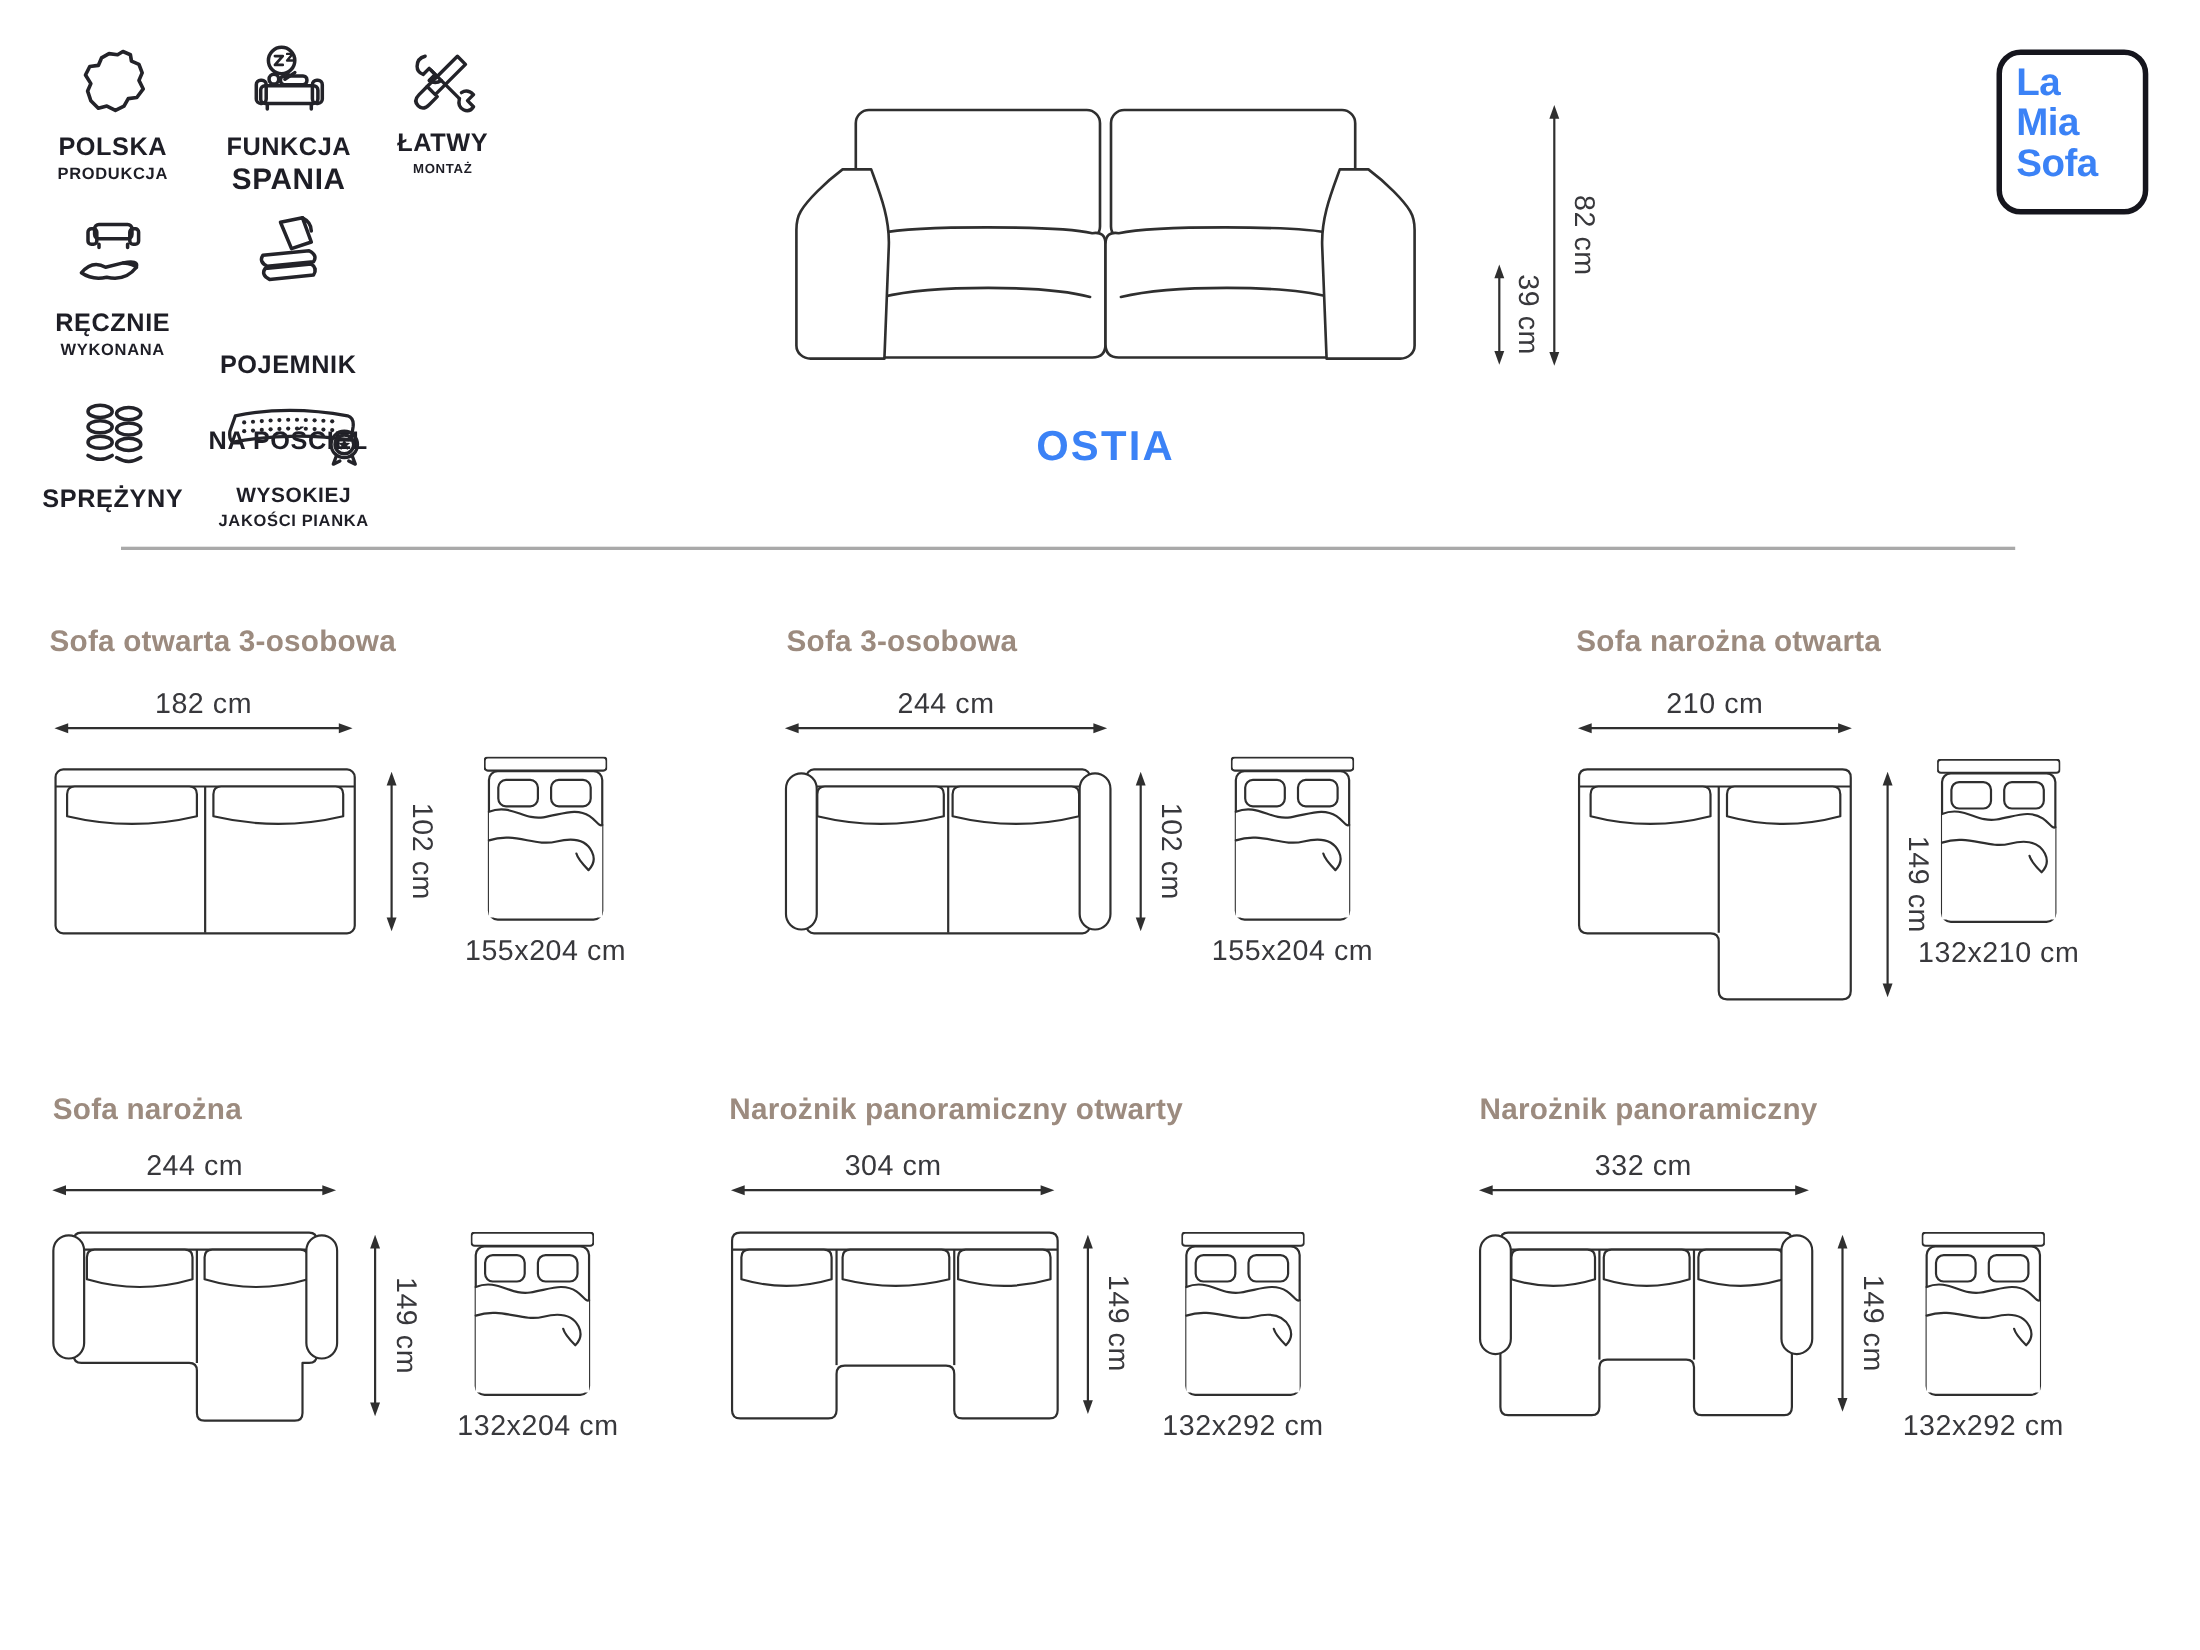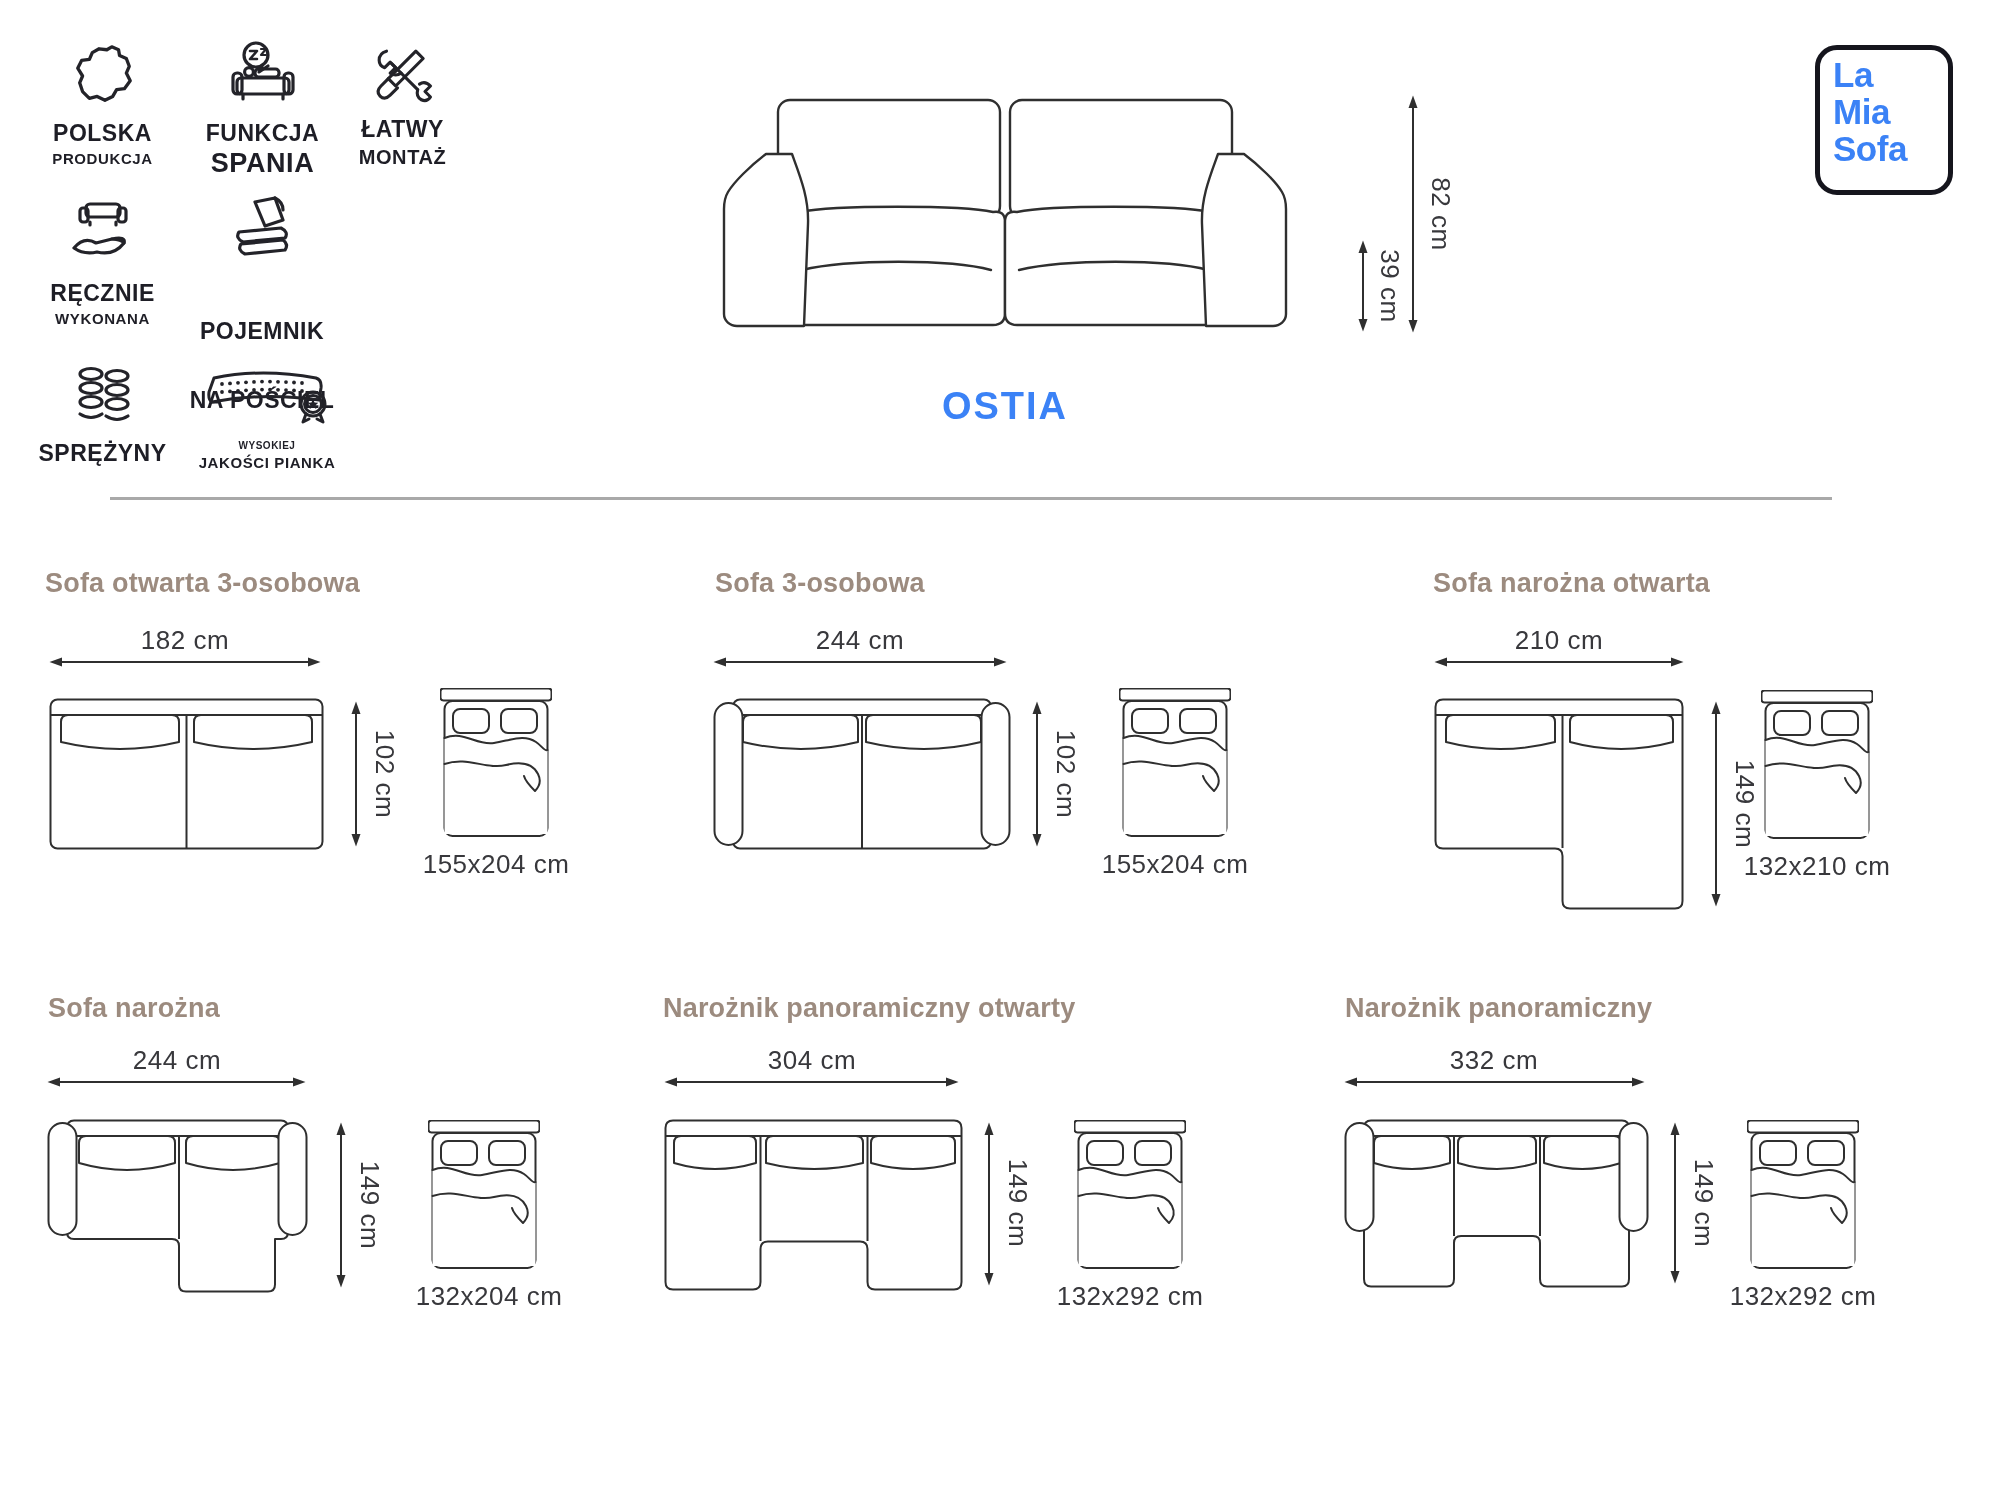--- a/index.html
+++ b/index.html
@@ -6,22 +6,22 @@
   .page{position:relative;width:2000px;height:1500px;background:#ffffff;overflow:hidden;
         font-family:"Liberation Sans","DejaVu Sans",sans-serif;color:#1d1d25;}
   .abs{position:absolute;}
   svg{display:block;}
   
   .feature{position:absolute;display:flex;flex-direction:column;align-items:center;text-align:center;}
   .feature .f-icon{flex:0 0 auto;}
   .f-l1{font-weight:800;font-size:23px;letter-spacing:.5px;margin-top:8px;color:#1e1e26;}
   .f-l2{font-weight:700;font-size:15px;letter-spacing:.6px;margin-top:3px;color:#1e1e26;}
   .f-l2.big{font-size:27px;font-weight:800;margin-top:1px;}
-  .f-l2.mid{font-size:20px;}
-  .f-l1.small{font-size:10px;}
+  .f-l2.mid{font-size:12px;}
+  .f-l1.small{font-size:19px;}
   
   .clabel{position:absolute;transform:translate(-50%,-50%);white-space:nowrap;
           font-size:26px;color:#38383c;letter-spacing:.5px;}
   .vlabel{position:absolute;transform:translate(-50%,-50%) rotate(90deg);white-space:nowrap;
           font-size:26px;color:#38383c;letter-spacing:.5px;}
   .v-title{position:absolute;font-size:27px;font-weight:700;color:#9c8b7f;letter-spacing:.2px;}
   .product-title{position:absolute;transform:translate(-50%,0);font-size:38px;font-weight:800;
                  letter-spacing:2px;color:#3b82f6;}
   
   .logo{position:absolute;border:5px solid #15151d;border-radius:22px;box-sizing:border-box;

